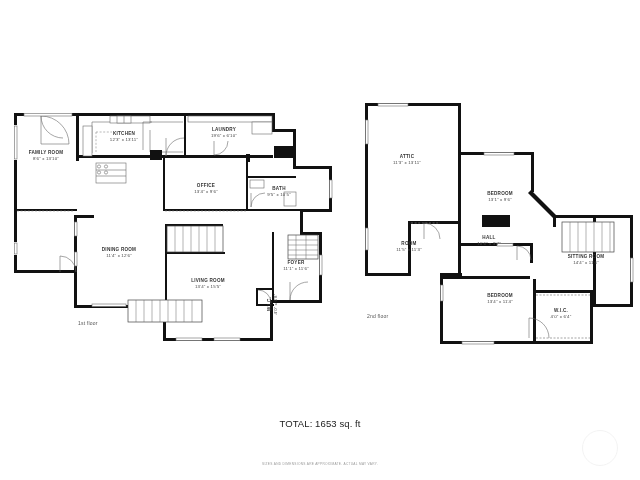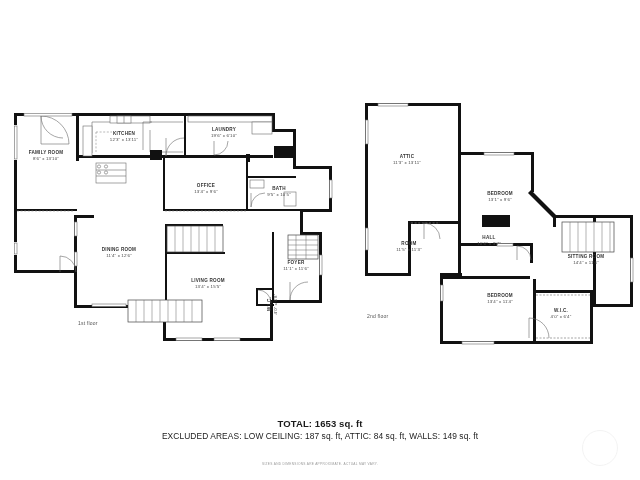--- a/index.html
+++ b/index.html
@@ -47,21 +47,21 @@
     white-space:nowrap;
   }
   #summary{
     position:absolute;
     left:0;right:0;
     top:418px;
     text-align:center;
     color:#1b1b1b;
   }
   #summary .total{
-    font-size:9.5px;font-weight:700;letter-spacing:.1px;
+    font-size:9.5px;font-weight:400;letter-spacing:.1px;
     margin-bottom:2px;
   }
   #summary .floors{
     font-size:8.6px;letter-spacing:.1px;margin-bottom:2px;
   }
   #summary .excluded{
     font-size:8.4px;letter-spacing:.1px;
   }
   #disclaimer{
     position:absolute;left:0;right:0;top:462px;
@@ -419,16 +419,15 @@
       <span class="nm">W.I.C.</span>
       <span class="dm">4'0" x 6'4"</span>
     </div>
   </div>
 
 <div class="floorcap" id="cap-first" style="left: 78px; top: 320px;">1st floor</div>
 <div class="floorcap" id="cap-second" style="left: 367px; top: 313px;">2nd floor</div>
 
 <div id="summary">
   <div class="total">TOTAL: 1653 sq. ft</div>
-  <div class="excluded">EXCLUDED AREAS: LOW CEILING: 187 sq. ft, ATTIC: 84 sq. ft, WALLS: 149 sq. ft</div>
 </div>
 <div id="disclaimer">SIZES AND DIMENSIONS ARE APPROXIMATE. ACTUAL MAY VARY.</div>
 <div id="watermark"></div>
 
 </body></html>

